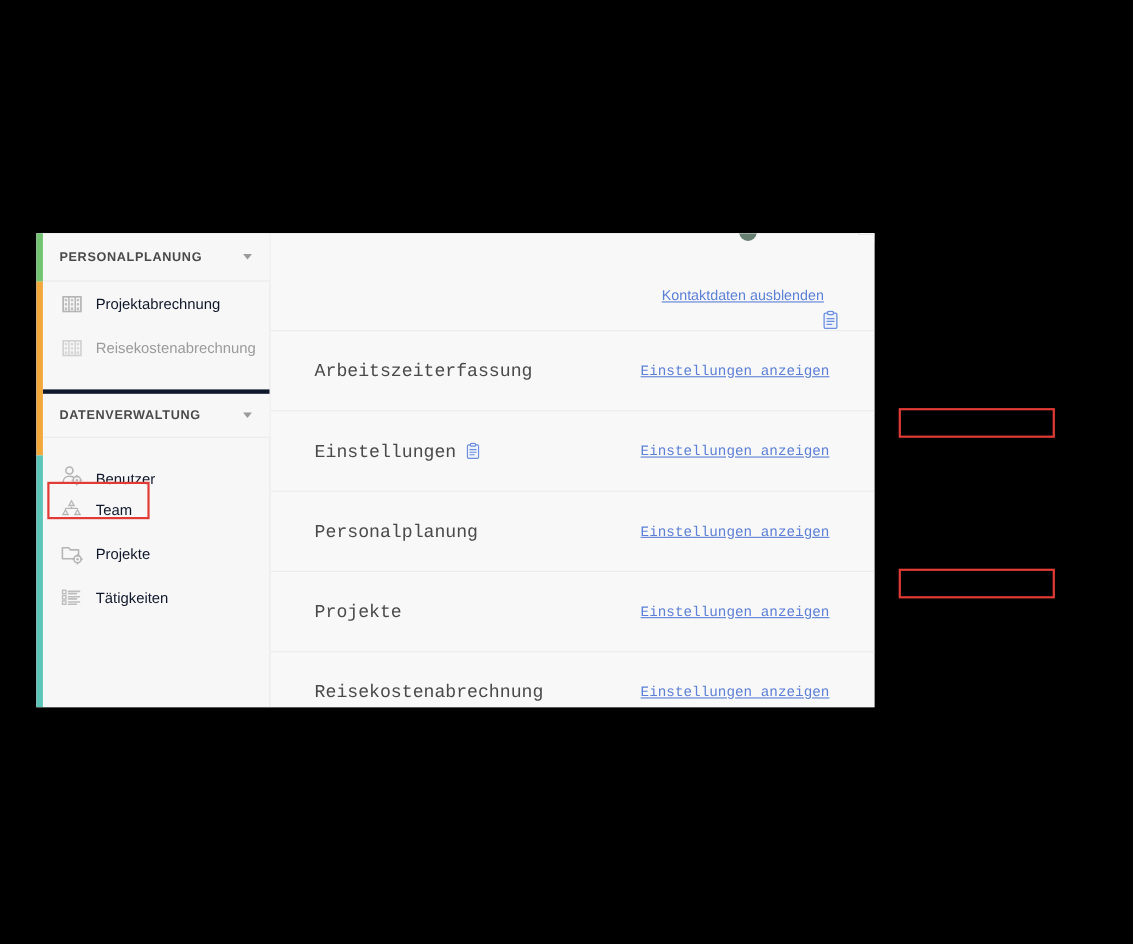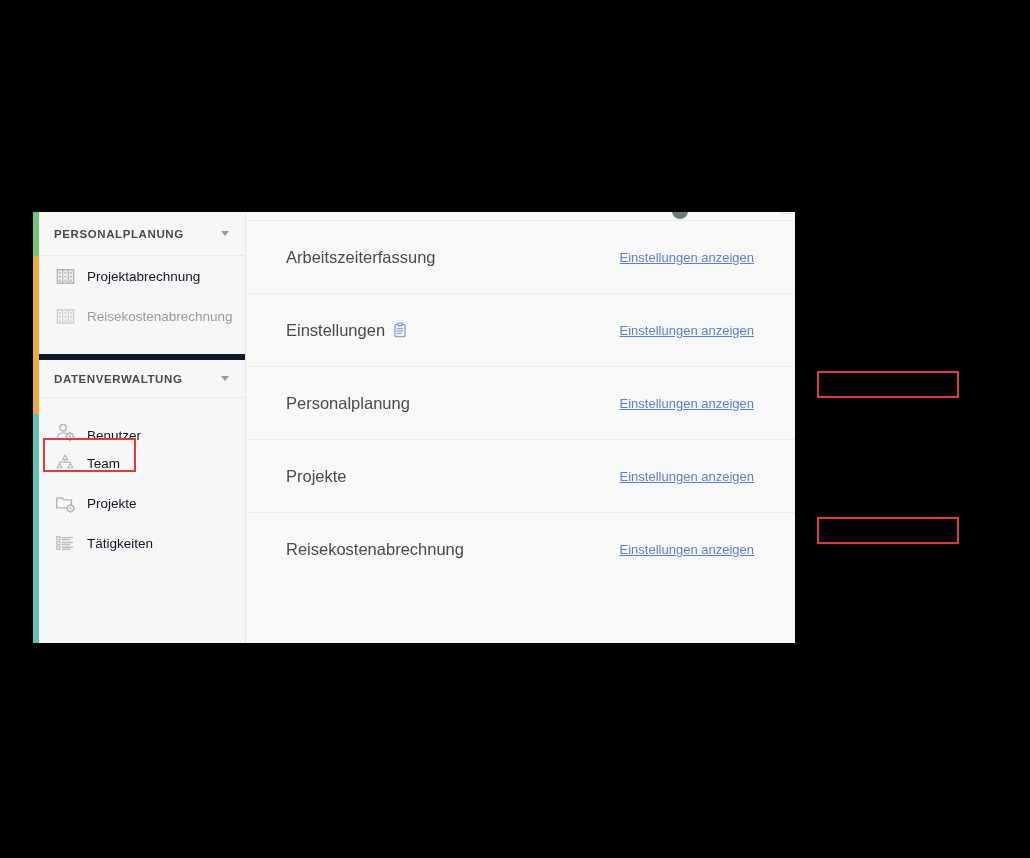--- a/index.html
+++ b/index.html
@@ -194,20 +194,21 @@
     position: absolute;
     right: 32px;
     top: 62px;
     width: 16px;
     height: 18px;
   }
 
   
   .settings-list {
     border-top: 1px solid #ececec;
+    font-family: Liberation Mono, monospace;
   }
   .setting-row {
     position: relative;
     height: 73px;
     display: flex;
     align-items: center;
     padding: 0 40px;
     box-sizing: border-box;
     border-bottom: 1px solid #ececec;
   }
@@ -288,21 +289,21 @@
             <rect x="8.8" y="9" width="2.3" height="2.3" fill="#9e9e9e"></rect>
             <rect x="14.5" y="9" width="2.3" height="2.3" fill="#9e9e9e"></rect>
             <rect x="3" y="13" width="2.3" height="2.6" fill="#9e9e9e"></rect>
             <rect x="8.8" y="13" width="2.3" height="2.6" fill="#9e9e9e"></rect>
             <rect x="14.5" y="13" width="2.3" height="2.6" fill="#9e9e9e"></rect>
           </svg>
         </span>
         <span class="ni-label">Reisekostenabrechnung</span>
       </div>
 
-      <div class="nav-group-header" style="border-top:6px solid #0f172a;margin-top:18px;">
+      <div class="nav-group-header" style="border-top:4px solid #0f172a;margin-top:18px;">
         <span class="ghtext">DATENVERWALTUNG</span>
         <span class="caret"></span>
       </div>
 
       <div class="nav-item" style="margin-top:5px;align-items:flex-end;">
         <span class="ni-icon">
           <svg width="21" height="21" viewBox="0 0 22 22">
             <circle cx="8.5" cy="6" r="3.4" fill="none" stroke="#8d8d8d" stroke-width="1.5"></circle>
             <path d="M2.5 17c0-3.4 2.7-5.6 6-5.6 1.5 0 2.9.45 4 1.25" fill="none" stroke="#8d8d8d" stroke-width="1.5" stroke-linecap="round"></path>
             <circle cx="15.6" cy="15.2" r="3.5" fill="none" stroke="#8d8d8d" stroke-width="1.5"></circle>
@@ -369,20 +370,34 @@
 
     </nav>
 
     <section id="main">
 
       <div id="top-strip">
         <div id="cut-avatar"></div>
         <div id="cut-field"></div>
       </div>
 
+      <div id="contact-row">
+        <a id="contact-link" href="#">Kontaktdaten ausblenden</a>
+        <span id="contact-clip">
+          <svg class="clip-svg" width="16" height="18" viewBox="0 0 16 18">
+            <rect x="2.2" y="2.6" width="11.6" height="14" rx="1.4" fill="#eef2fb" stroke="#6e8fdd" stroke-width="1.2"></rect>
+            <rect x="5.3" y="1" width="5.4" height="3" rx="1" fill="#eef2fb" stroke="#6e8fdd" stroke-width="1.2"></rect>
+            <g stroke="#6e8fdd" stroke-width="1.1" stroke-linecap="round">
+              <line x1="4.8" y1="7.6" x2="11.2" y2="7.6"></line>
+              <line x1="4.8" y1="10.2" x2="11.2" y2="10.2"></line>
+              <line x1="4.8" y1="12.8" x2="9.2" y2="12.8"></line>
+            </g>
+          </svg>
+        </span>
+      </div>
 
       <div class="settings-list">
 
         <div class="setting-row">
           <span class="sr-title">Arbeitszeiterfassung</span>
           <span class="sr-spacer"></span>
           <a class="sr-action" href="#">Einstellungen anzeigen</a>
         </div>
 
         <div class="setting-row">

